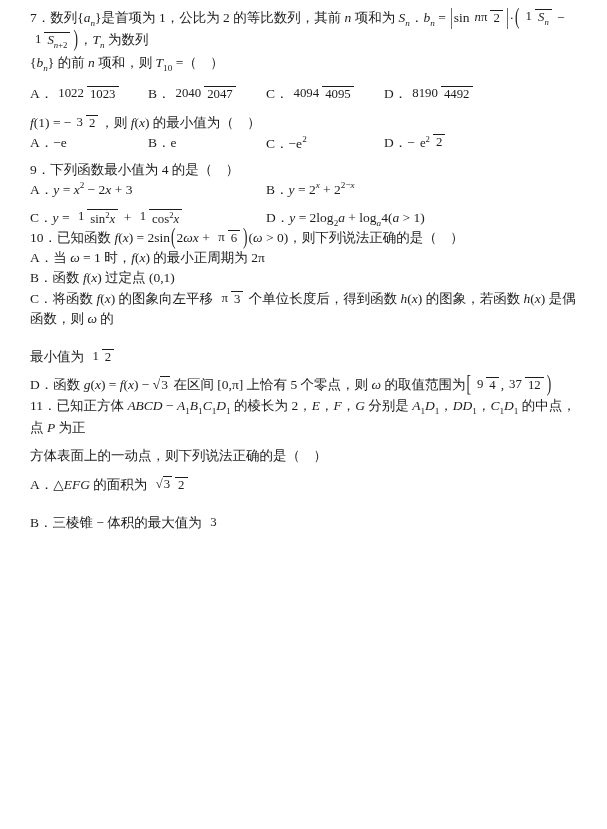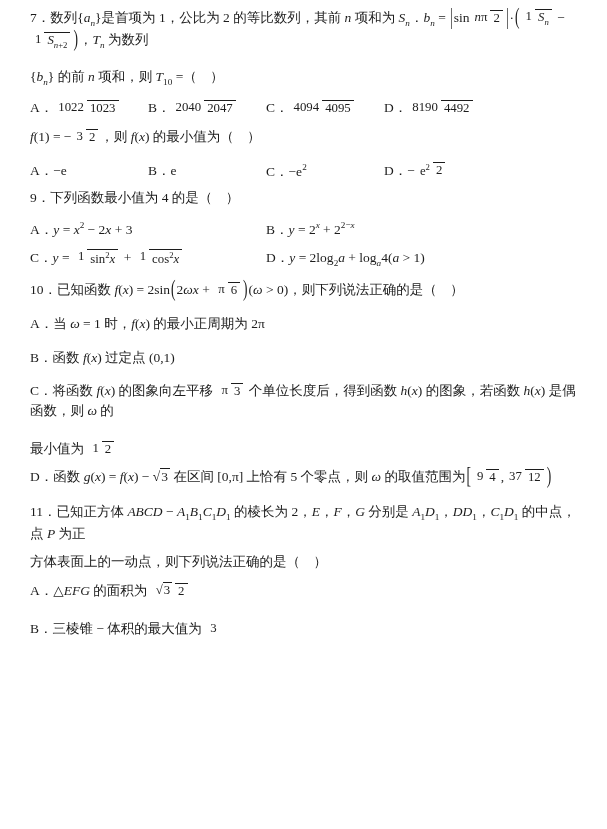--- a/index.html
+++ b/index.html
@@ -28,21 +28,21 @@
   .opts4{display:flex;align-items:flex-start;}
   .opts4 .cell{width:118px;flex:0 0 auto;}
   .opts4 .cell:last-child{width:auto;flex:1;}
   .opts2{display:flex;align-items:flex-start;}
   .opts2 .cell{width:236px;flex:0 0 auto;}
   .opts2 .cell:last-child{width:auto;flex:1;}
   
   .sec{font-weight:700;font-size:14px;line-height:1.55;}
   
   .mt4{}  .mt6{margin-top:18px;}  .mt8{margin-top:8px;}
-  .mt10{margin-top:10px;}.mt12{margin-top:12px;}.mt14{margin-top:14px;}
+  .mt10{margin-top:10px;}.mt12{}.mt14{}
   .mt16{margin-top:16px;}
 </style>
 </head>
 <body style="background: rgb(255, 255, 255); color: rgb(28, 28, 28);">
 
 <div class="doc">
 
   <section>
     <div class="line mt4">7．数列{<i>a<sub>n</sub></i>}是首项为 1，公比为 2 的等比数列，其前 <i>n</i> 项和为 <i>S<sub>n</sub></i>．<i>b<sub>n</sub></i> = <span class="big">|</span>sin<span class="frac">
           <span class="num"><i>n</i>π</span>

